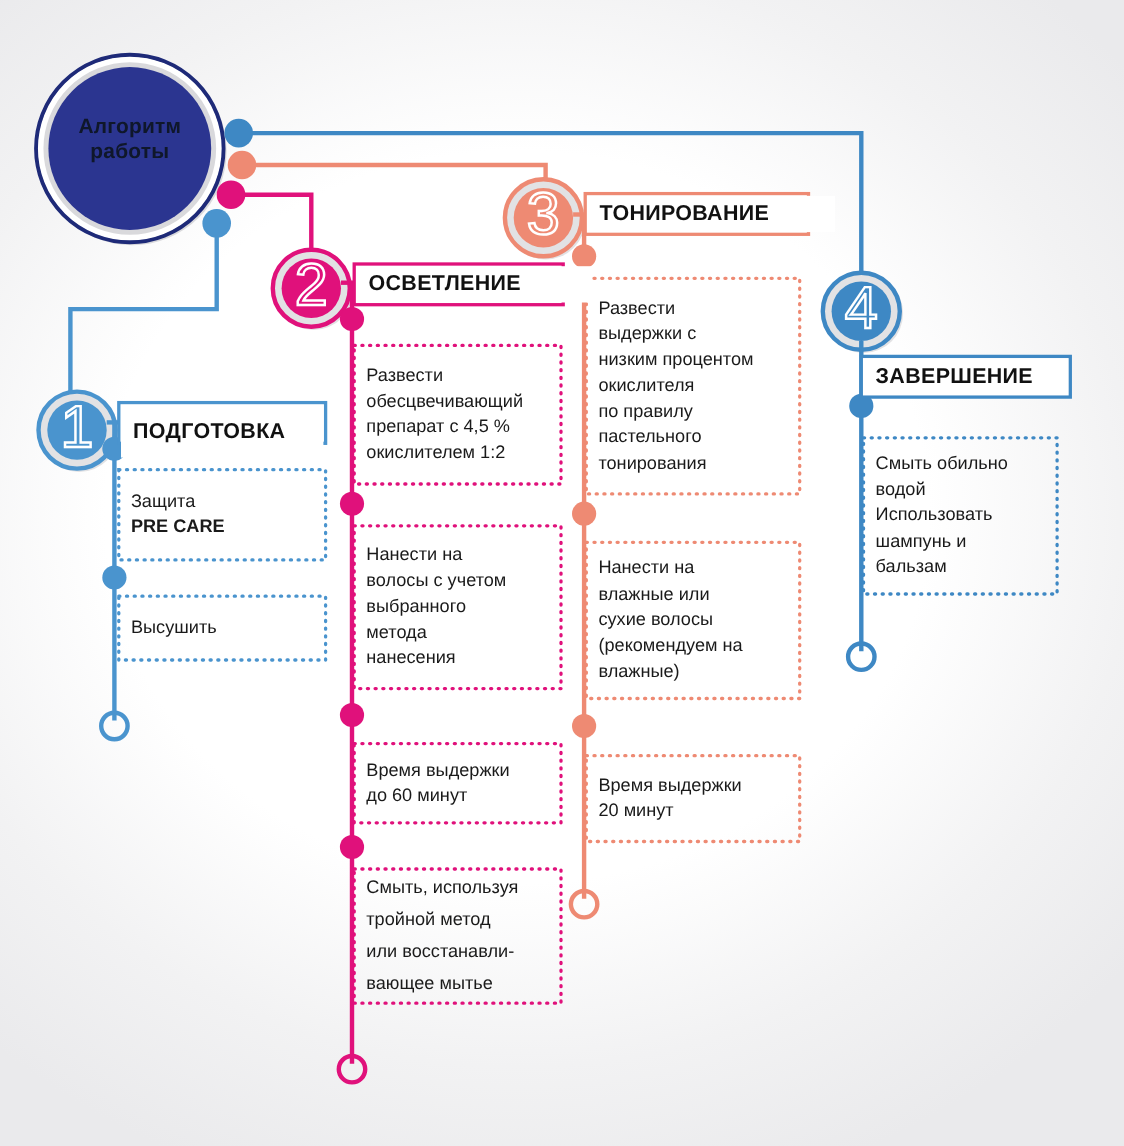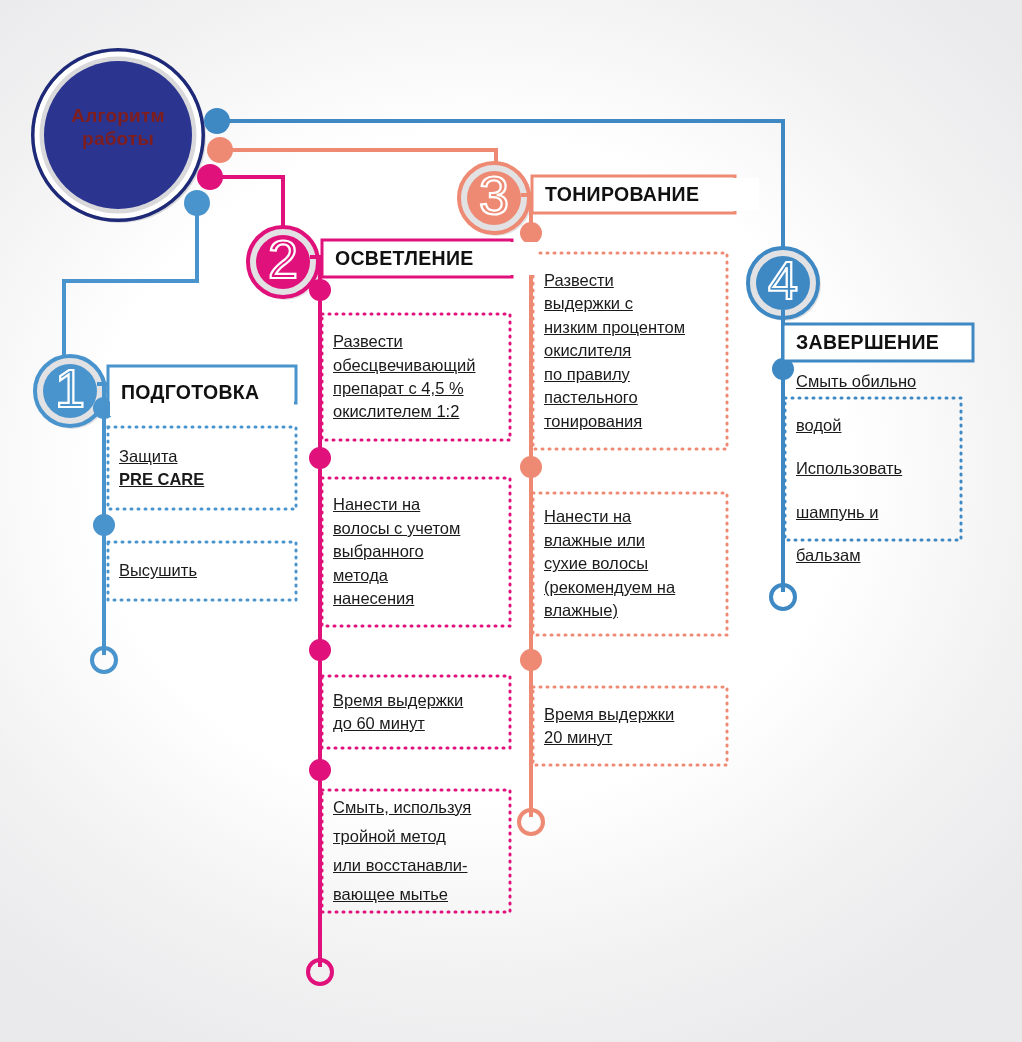--- a/index.html
+++ b/index.html
@@ -9,21 +9,21 @@
     font-family:"Liberation Sans", sans-serif;
     overflow:hidden;
   }
   #stage{position:relative;width:1022px;height:1042px;}
   #bg{position:absolute;inset:0;
       background:radial-gradient(ellipse 720px 640px at 470px 470px,#ffffff 0%,#ffffff 52%,#f2f2f3 78%,#eaeaec 100%);}
   svg.layer{position:absolute;left:0;top:0;width:1022px;height:1042px;}
 
   .hub-label{
     position:absolute;
-    color:#7f1d1d;
+    color:#0f172a;
     font-size:19px;
     font-weight:bold;
     line-height:1.22;
     text-align:center;
     letter-spacing:.2px;
     width:170px;
   }
   .hdr{
     position:absolute;
     background:#ffffff;
@@ -39,21 +39,20 @@
   .txtbox{
     position:absolute;
     box-sizing:border-box;
     padding:6px 10px 6px 11px;
     font-size:16.5px;
     line-height:1.42;
     color:#1a1a1a;
     display:flex;
     flex-direction:column;
     justify-content:center;
-    text-decoration:underline;
   }
   .numglyph{
     position:absolute;
     font-size:54px;
     font-weight:normal;
     color:transparent;
     -webkit-text-stroke:2.2px #ffffff;
     line-height:1;
     text-align:center;
     pointer-events:none;
@@ -219,20 +218,20 @@
     <div>влажные или</div>
     <div>сухие волосы</div>
     <div>(рекомендуем на</div>
     <div>влажные)</div>
   </div>
   <div class="txtbox" style="left:533px;top:687px;width:196px;height:78px;">
     <div>Время выдержки</div>
     <div>20 минут</div>
   </div>
 
-  <div class="txtbox" style="left:785px;top:398px;width:178px;height:142px;gap:20px;">
+  <div class="txtbox" style="left:785px;top:398px;width:178px;height:142px;">
     <div>Смыть обильно</div>
     <div>водой</div>
     <div>Использовать</div>
     <div>шампунь и</div>
     <div>бальзам</div>
   </div>
 </div>
 
 </body></html>

